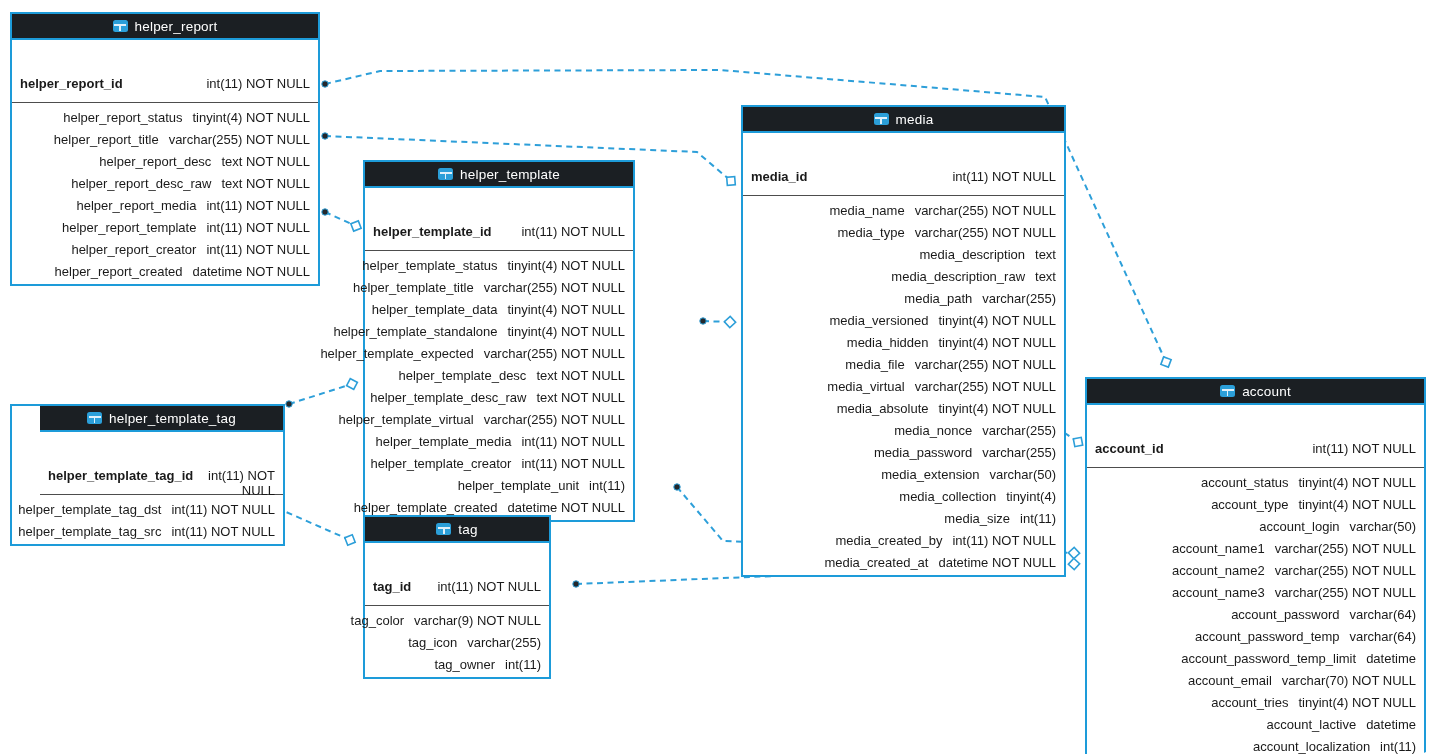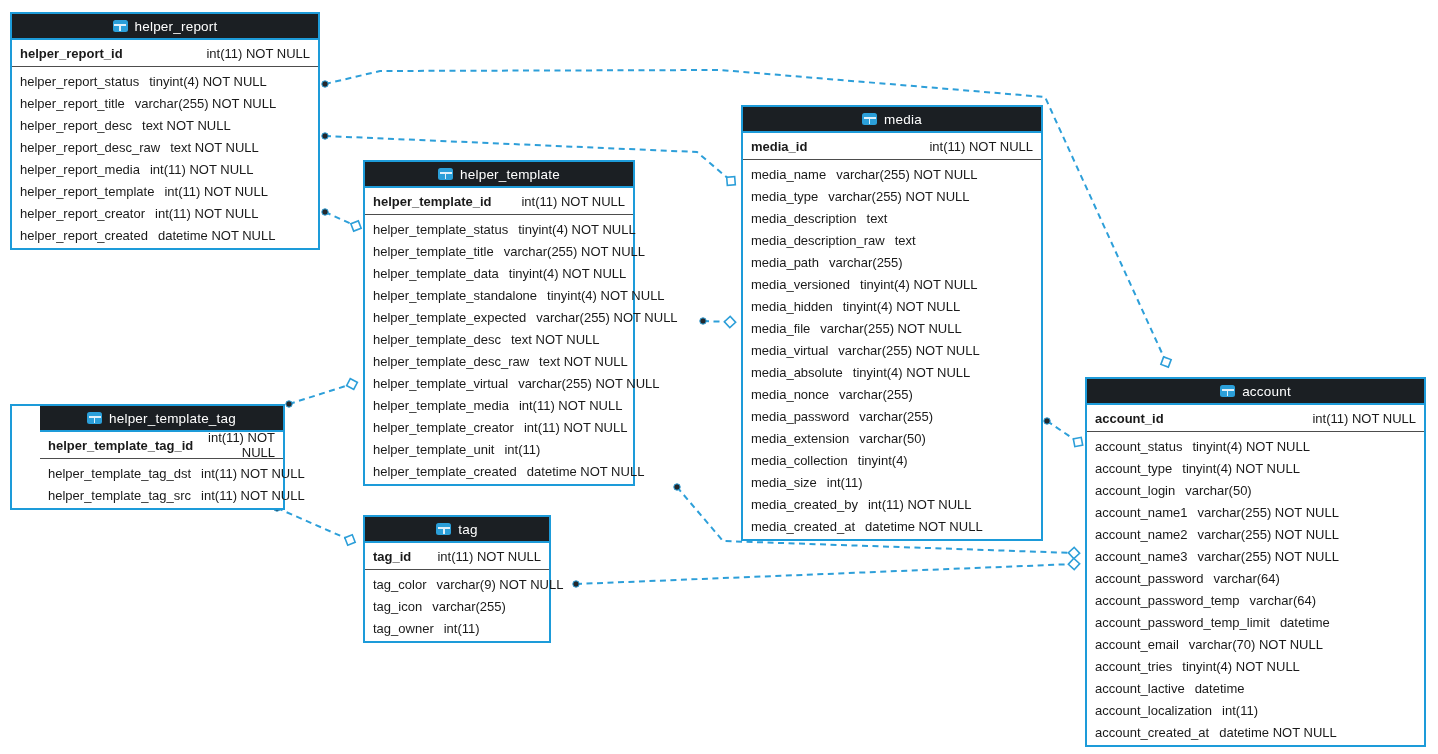--- a/index.html
+++ b/index.html
@@ -82,33 +82,33 @@
   }
   .t-icon::after{
     content:'';
     position:absolute;
     top:5.5px;bottom:1.5px;left:50%;width:1.5px;margin-left:-.75px;
     background:#dff0fa;
   }
   .t-pk{
     display:flex;
     justify-content:space-between;
-    align-items:center;
     padding:0 8px;
     height:26px;
+    margin-top:36px;
   }
   .t-pk .f-name{font-weight:bold;}
   .t-sep{
     border-top:1px solid #4d4d4d;
     margin:0 0 3px 0;
   }
   .t-rows{padding-bottom:2px;}
   .t-row{
     display:flex;
-    justify-content:flex-start;
+    justify-content:flex-end;
     align-items:center;
     padding:0 8px;
     height:22px;
     white-space:nowrap;
   }
   .f-name{margin-right:10px;}
   .f-type{text-align:right;}
 </style>
 </head>
 <body>
@@ -292,21 +292,21 @@
         <div class="t-row">
         <span class="f-name">tag_icon</span>
         <span class="f-type">varchar(255)</span>
       </div>
         <div class="t-row">
         <span class="f-name">tag_owner</span>
         <span class="f-type">int(11)</span>
       </div>
       </div>
   </div>
-    <div class="table" style="left: 741px; top: 105px; width: 302px;">
+    <div class="table" style="left: 741px; top: 105px; width: 325px;">
     <div class="t-header">
       <span class="t-icon"></span>
       <span class="t-title">media</span>
     </div>
     <div class="t-pk">
       <span class="f-name">media_id</span>
       <span class="f-type">int(11) NOT NULL</span>
     </div>
     <div class="t-sep"></div>
     <div class="t-rows">

